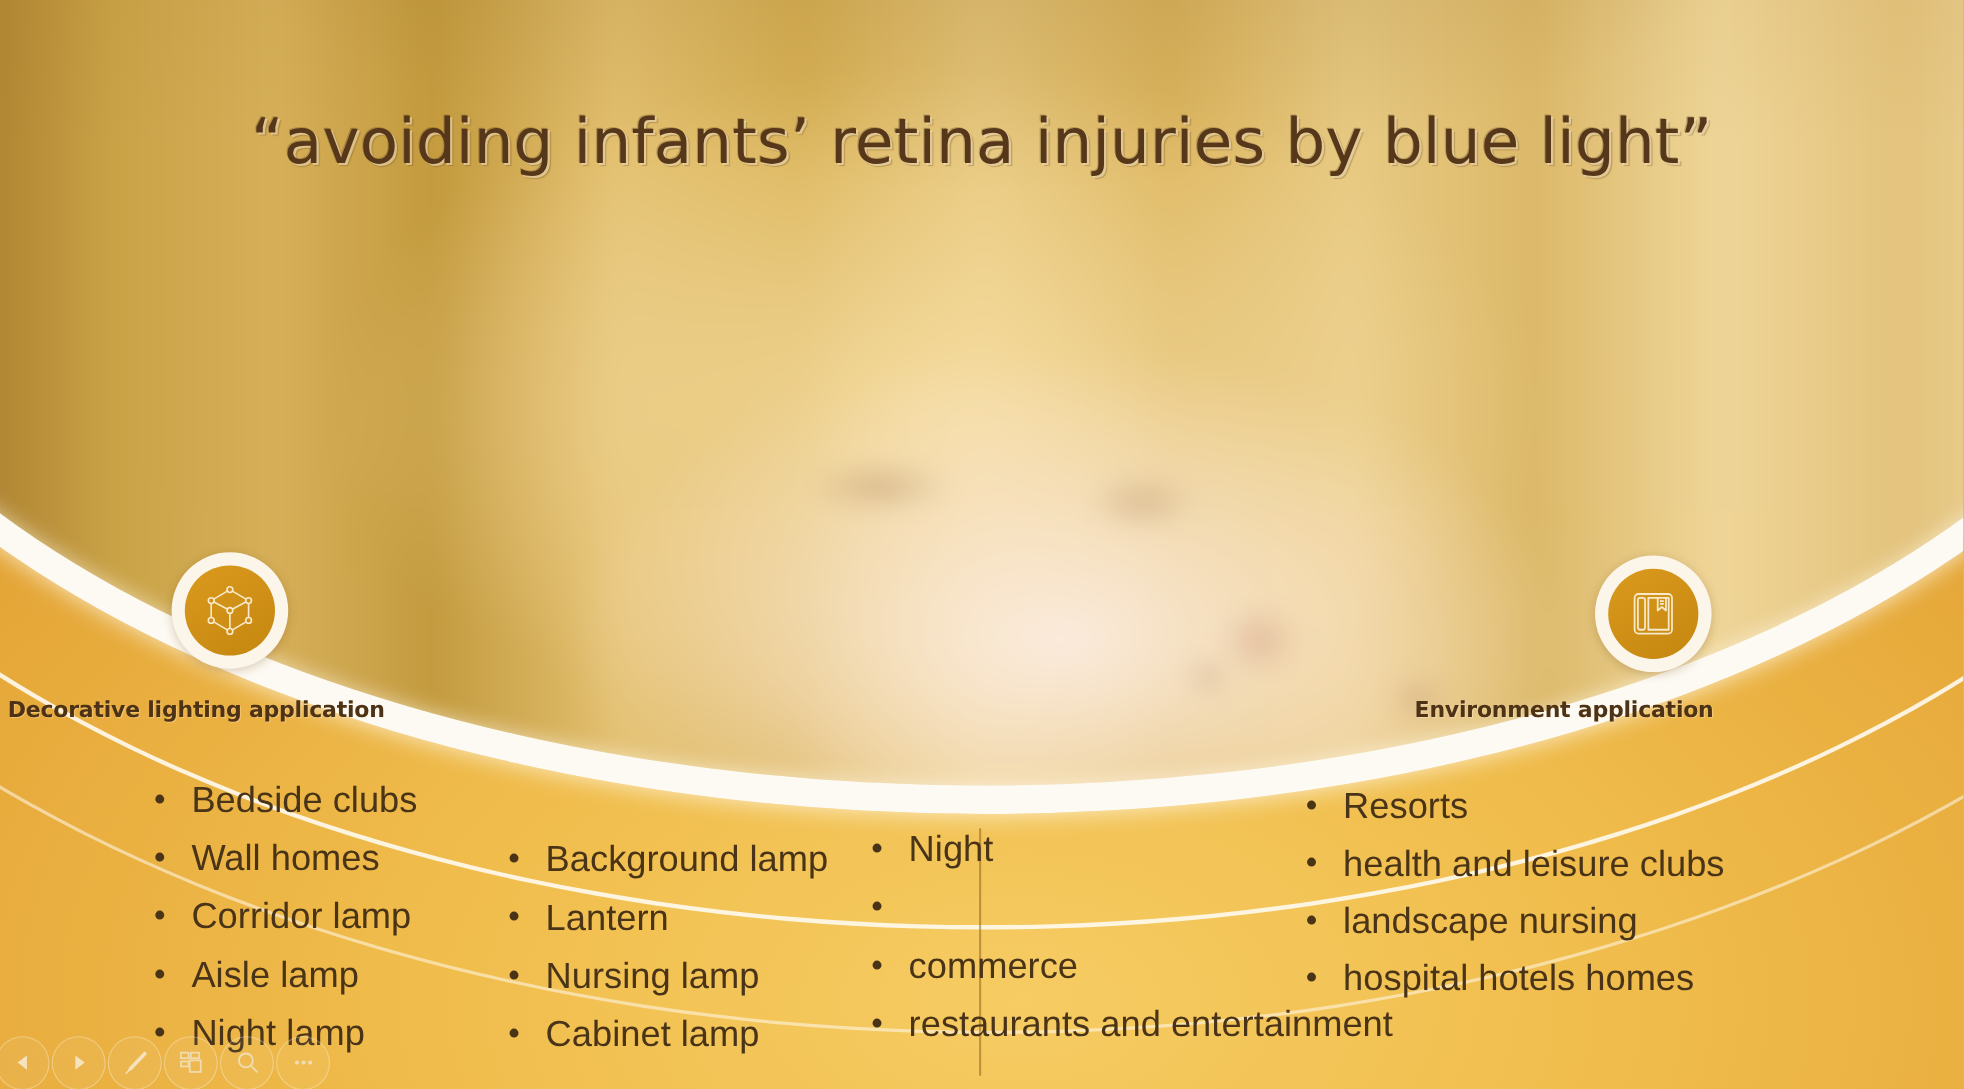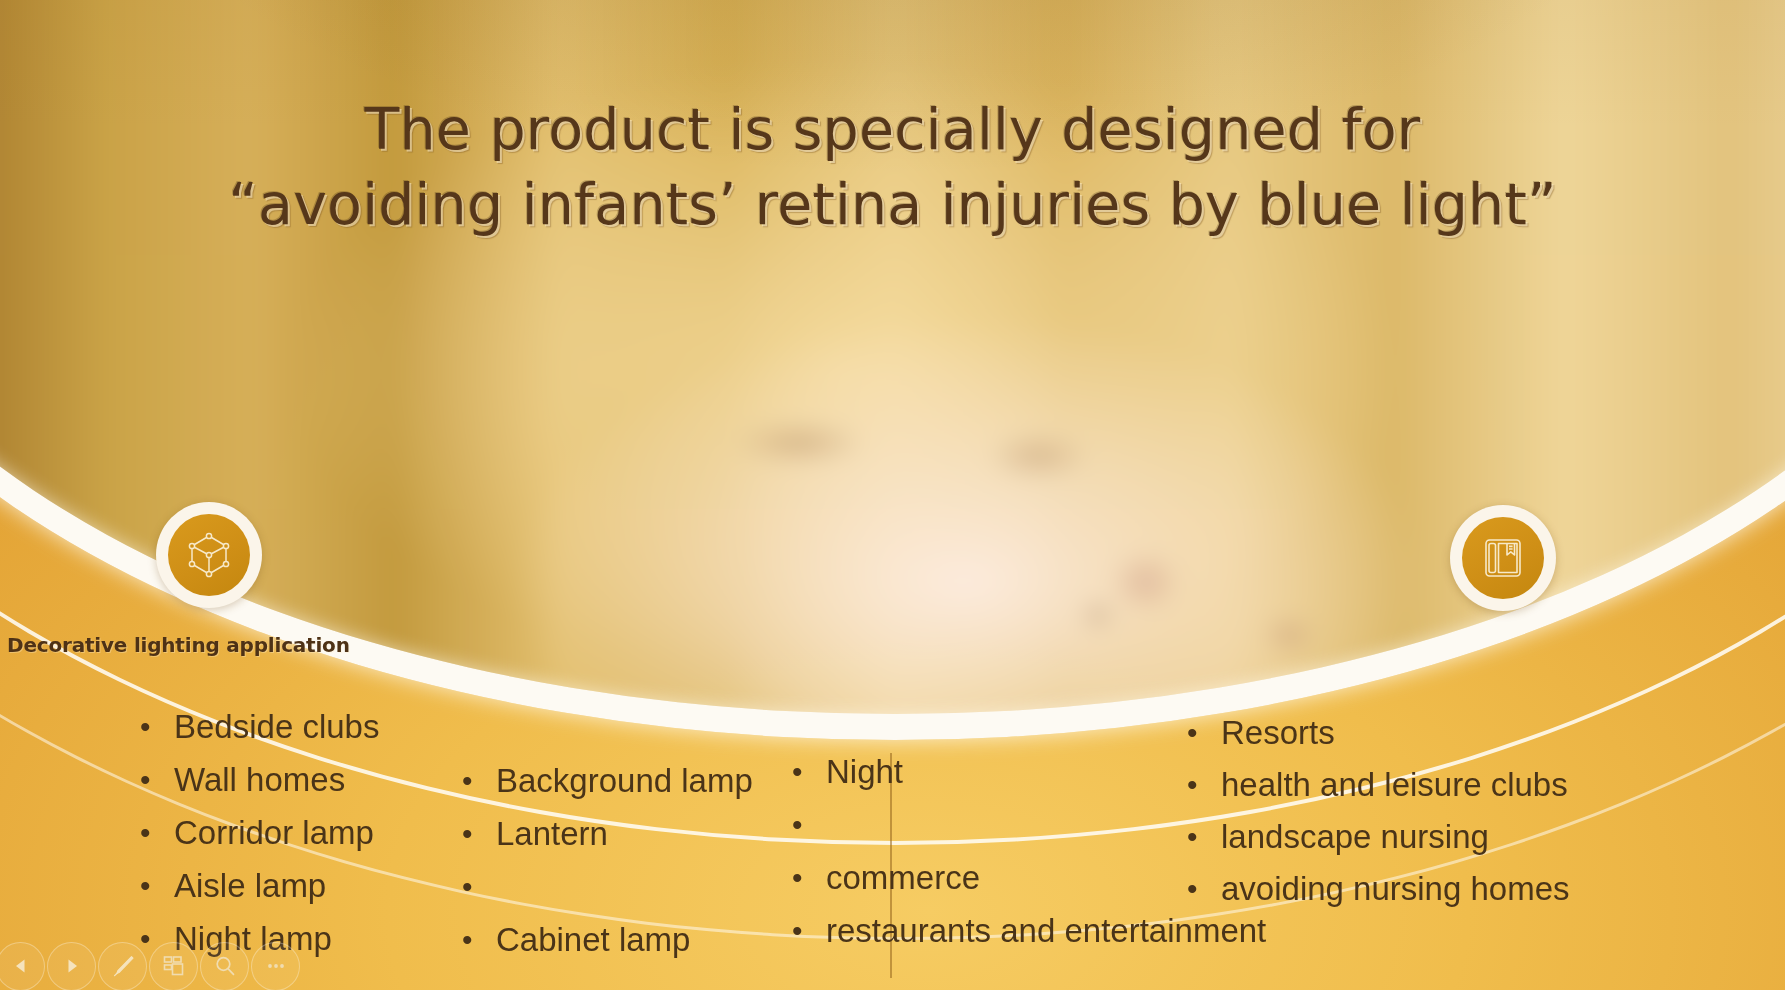--- a/index.html
+++ b/index.html
@@ -216,21 +216,20 @@
   <div class="photo-clip">
     <div class="photo"></div>
     <div class="photo-shade"></div>
   </div>
 
   <div class="ring-thin2"></div>
   <div class="ring-thin1"></div>
   <div class="ring-outer"></div>
 
   <div class="title">
-    <span class="ln">The product is specially designed for</span>
     <span class="ln">“avoiding infants’ retina injuries by blue light”</span>
   </div>
 
   <div class="badge badge-left">
     <div class="badge-inner">
       <svg width="50" height="50" viewBox="0 0 50 50">
         <g fill="none" stroke="#f7e9c9" stroke-width="1.5" stroke-linejoin="round">
           <path d="M25 6 L42 16 L42 34 L25 44 L8 34 L8 16 Z"></path>
           <path d="M8 16 L25 25 L42 16"></path>
           <path d="M25 25 L25 44"></path>
@@ -256,20 +255,21 @@
           <rect x="10" y="9.5" width="6.5" height="29" rx="2"></rect>
           <path d="M19.5 9.5 L38 9.5 L38 38.5 L19.5 38.5 Z"></path>
           <path d="M28 9.5 L28 21 L31.8 17.8 L35.5 21 L35.5 9.5"></path>
           <path d="M30 12.4 L33.6 12.4 M30 15 L33.6 15"></path>
         </g>
       </svg>
     </div>
   </div>
 
   <div class="section-head head-left">Decorative lighting application</div>
+  <div class="section-head head-right">Environment application</div>
 
   <div class="col col-1">
     <ul class="bullets">
       <li>
           <span class="dot">•</span>
           <span class="txt">Bedside clubs</span>
         </li>
       <li>
           <span class="dot">•</span>
           <span class="txt">Wall homes</span>
@@ -294,20 +294,21 @@
       <li>
           <span class="dot">•</span>
           <span class="txt">Background lamp</span>
         </li>
       <li>
           <span class="dot">•</span>
           <span class="txt">Lantern</span>
         </li>
       <li>
           <span class="dot">•</span>
+          <span class="txt">Nursing lamp</span>
         </li>
       <li>
           <span class="dot">•</span>
           <span class="txt">Cabinet lamp</span>
         </li>
     </ul>
   </div>
 
   <div class="divider"></div>
 
@@ -340,21 +341,21 @@
       <li>
           <span class="dot">•</span>
           <span class="txt">health and leisure clubs</span>
         </li>
       <li>
           <span class="dot">•</span>
           <span class="txt">landscape nursing</span>
         </li>
       <li>
           <span class="dot">•</span>
-          <span class="txt">avoiding nursing homes</span>
+          <span class="txt">hospital hotels homes</span>
         </li>
     </ul>
   </div>
 
   <div class="toolbar">
 
     <div class="tb-btn">
       <svg width="22" height="22" viewBox="0 0 22 22">
         <path d="M14.5 4.5 L6 11 L14.5 17.5 Z" fill="#f5e3bd"></path>
       </svg>

